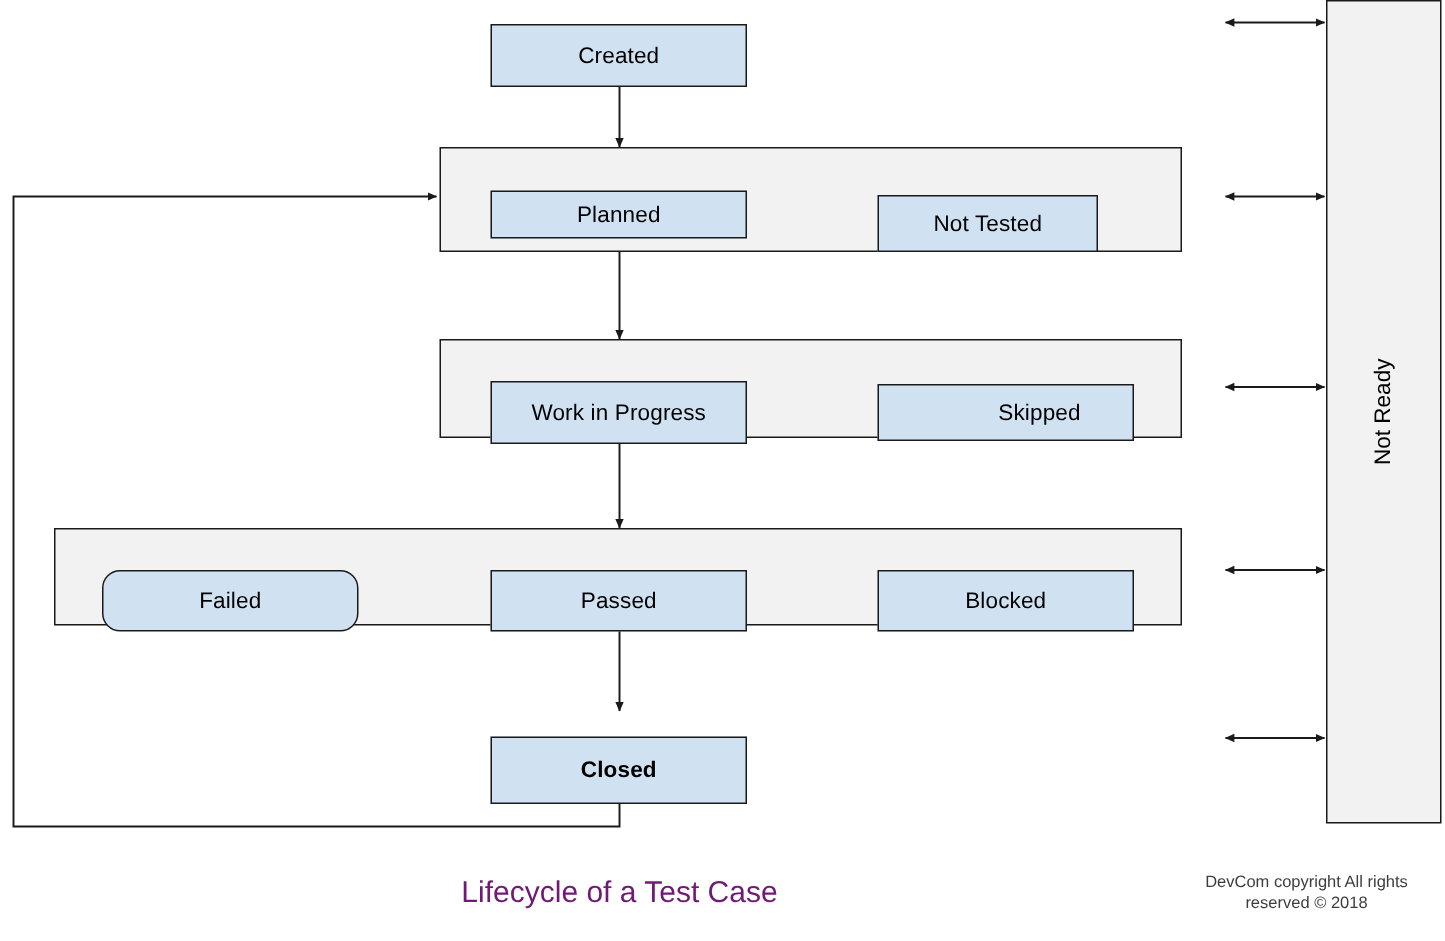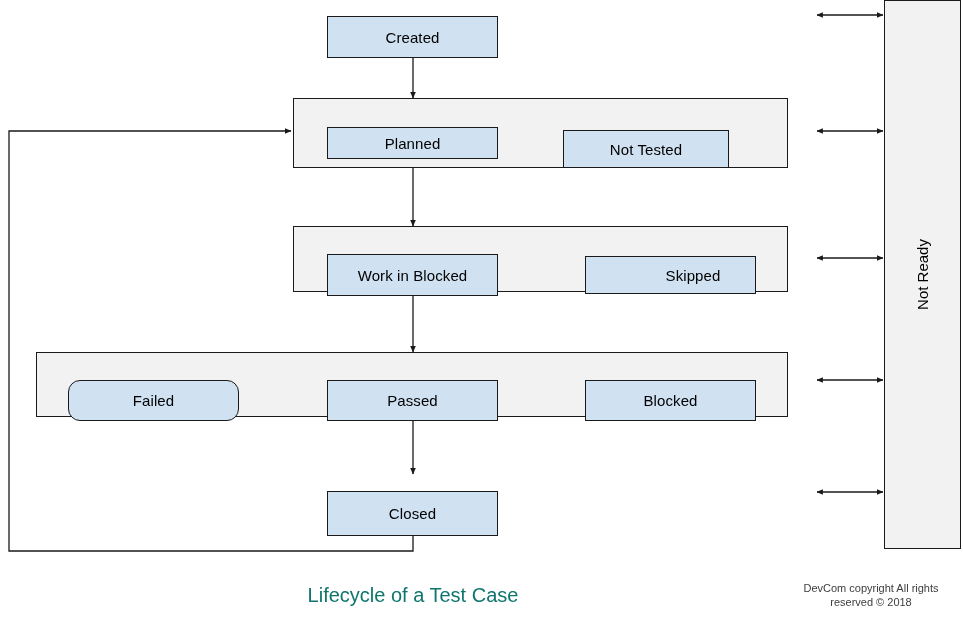--- a/index.html
+++ b/index.html
@@ -61,21 +61,21 @@
     font-size: 15px;
     color: #000000;
   }
   .diagram-title {
     position: absolute;
     left: 183px;
     top: 584px;
     width: 460px;
     text-align: center;
     font-size: 20px;
-    color: #0f766e;
+    color: #701a75;
   }
   .copyright {
     position: absolute;
     left: 779px;
     top: 581px;
     width: 184px;
     text-align: center;
     font-size: 11px;
     line-height: 14px;
     color: #3d3d3d;
@@ -120,45 +120,45 @@
   <div class="group-box" style="left:36px; top:352px; width:752px; height:65px;"></div>
 
   <div class="state-box" style="left:327px; top:0px; width:171px; height:42px;">
     <span>Created</span>
   </div>
 
   <div class="state-box" style="left:327px; top:111px; width:171px; height:32px;">
     <span>Planned</span>
   </div>
 
-  <div class="state-box" style="left:563px; top:114px; width:166px; height:38px;justify-content:center;">
+  <div class="state-box" style="left:585px; top:114px; width:147px; height:38px;justify-content:center;">
     <span>Not Tested</span>
   </div>
 
   <div class="state-box" style="left:327px; top:238px; width:171px; height:42px;">
-    <span>Work in Blocked</span>
+    <span>Work in Progress</span>
   </div>
 
   <div class="state-box" style="left:585px; top:240px; width:171px; height:38px;padding-left:45px;">
     <span>Skipped</span>
   </div>
 
   <div class="state-box" style="left:68px; top:364px; width:171px; height:41px;border-radius:12px;">
     <span>Failed</span>
   </div>
 
   <div class="state-box" style="left:585px; top:364px; width:171px; height:41px;">
     <span>Blocked</span>
   </div>
 
   <div class="state-box" style="left:327px; top:364px; width:171px; height:41px;">
     <span>Passed</span>
   </div>
 
-  <div class="state-box" style="left:327px; top:475px; width:171px; height:45px;">
+  <div class="state-box" style="left:327px; top:475px; width:171px; height:45px;font-weight:bold;">
     <span>Closed</span>
   </div>
 
   <div class="side-panel" style="left:884px; top:0px; width:77px; height:549px;">
     <span class="side-panel-label">Not Ready</span>
   </div>
 
   <div class="diagram-title">Lifecycle of a Test Case</div>
 
   <div class="copyright">

